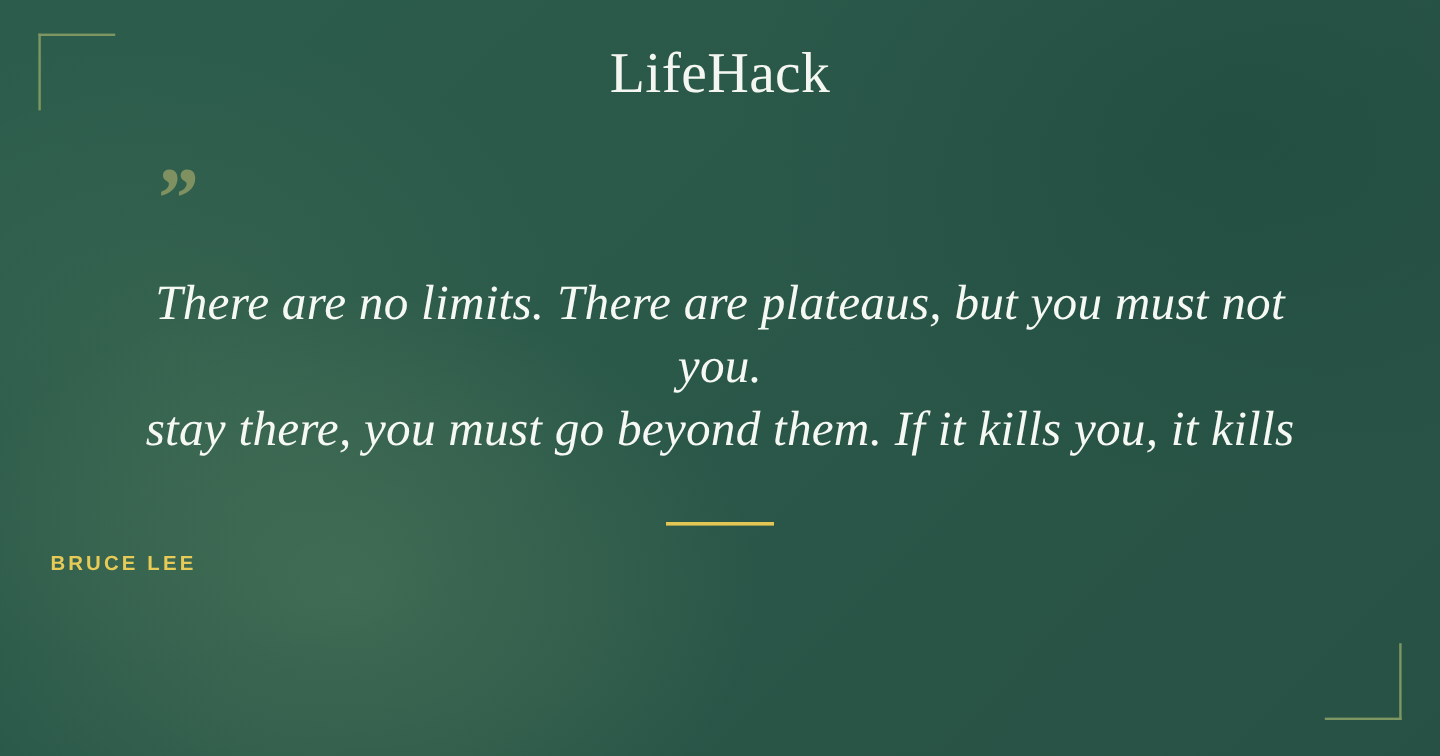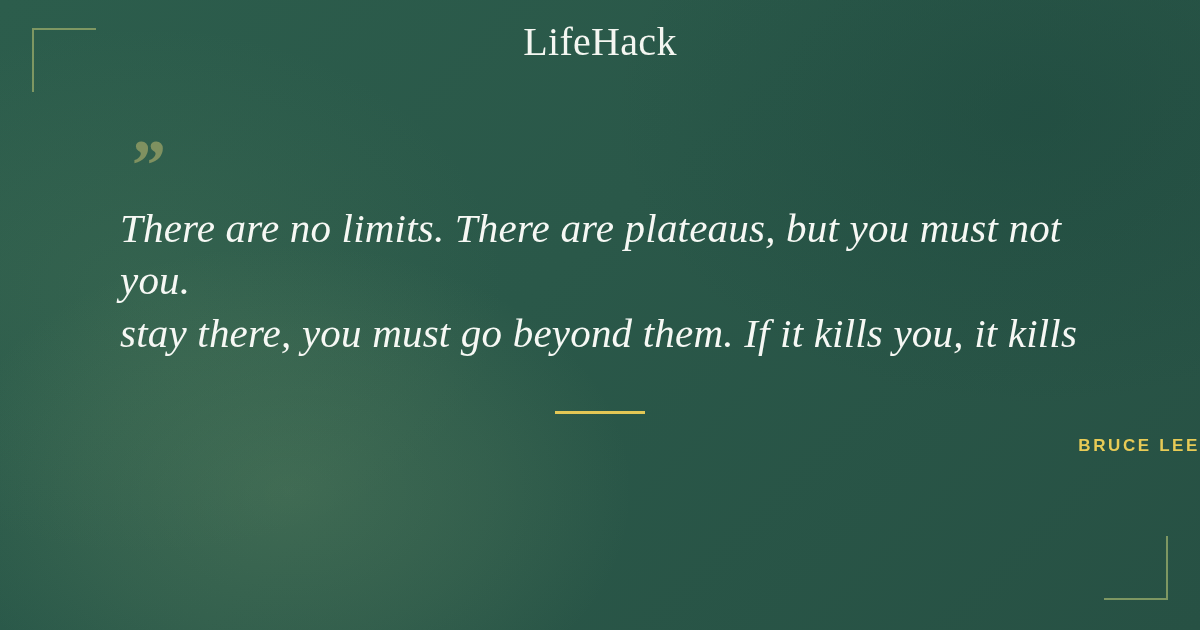--- a/index.html
+++ b/index.html
@@ -38,26 +38,26 @@
   .corner-br {
     bottom: 30px;
     right: 32px;
     border-bottom: 2px solid #7e9762;
     border-right: 2px solid #7e9762;
   }
 
   
   .brand {
     position: absolute;
-    top: 22px;
+    top: 38px;
     left: 0;
     width: 100%;
     text-align: center;
     font-family: "Liberation Serif", "DejaVu Serif", serif;
-    font-size: 40px;
+    font-size: 48px;
     line-height: 1;
     letter-spacing: 0.3px;
     color: #f4f6f1;
   }
 
   
   .content {
     position: absolute;
     top: 140px;
     left: 0;
@@ -70,46 +70,47 @@
     font-style: italic;
     font-weight: 700;
     font-size: 72px;
     line-height: 0.7;
     color: #7f9160;
     letter-spacing: -4px;
     height: 44px;
   }
 
   .quote-text {
-    margin: 18px auto 0 auto;
+    margin: 42px auto 0 auto;
     width: 960px;
-    text-align: left;
+    text-align: center;
     font-family: "Liberation Serif", "DejaVu Serif", serif;
     font-style: italic;
     font-size: 41px;
     line-height: 1.28;
     color: #f6f8f4;
     letter-spacing: 0.2px;
   }
 
   .divider {
     width: 90px;
     height: 3px;
     background: #e3c755;
     margin: 52px auto 0 auto;
   }
 
   .author {
     margin: 22px auto 0 auto;
-    text-align: right;
+    text-align: left;
     font-family: "Liberation Sans", sans-serif;
     font-size: 17px;
     font-weight: 700;
     letter-spacing: 2.6px;
     color: #e8cb56;
+    padding-left: 42px;
   }
 </style>
 </head>
 <body>
 
 <div class="card">
 
   <div class="corner corner-tl"></div>
   <div class="corner corner-br"></div>
 

